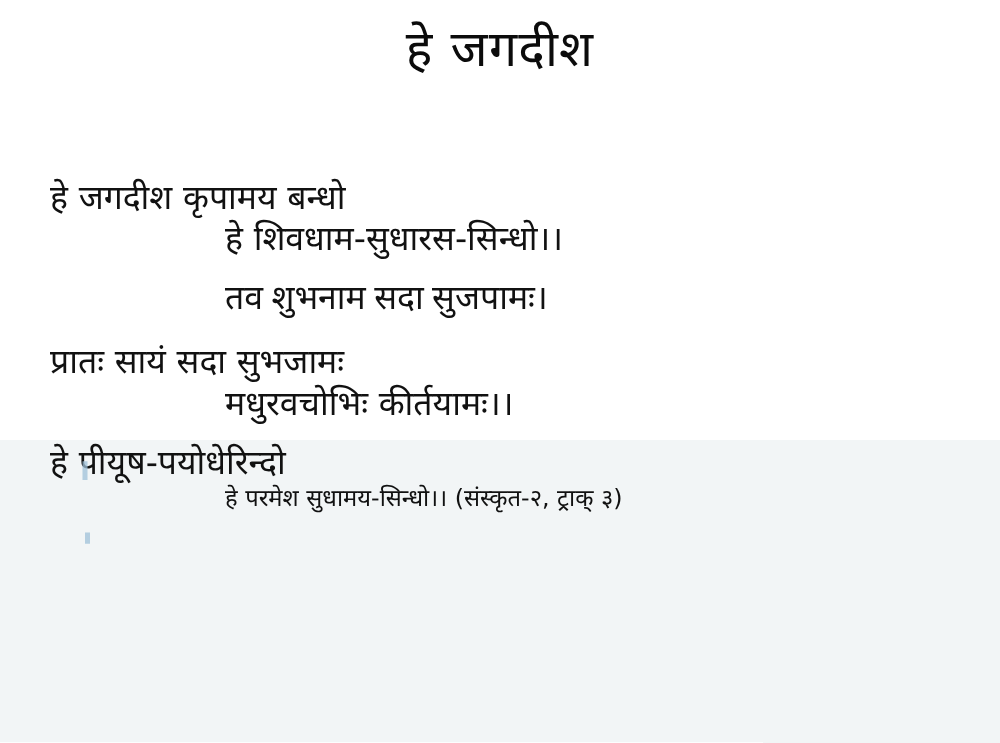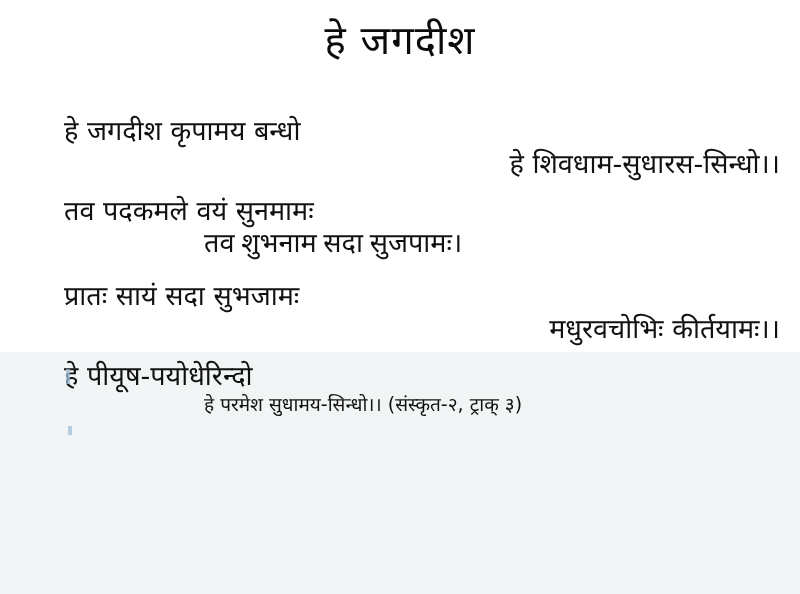--- a/index.html
+++ b/index.html
@@ -38,41 +38,40 @@
   .title {
     text-align: center;
     font-size: 40px;
     line-height: 1.1;
     letter-spacing: 1px;
     padding-top: 18px;
     font-weight: 400;
     color: #0b0b0b;
   }
   .verses {
-    margin-top: 54px;
-    padding-left: 64px;
+    margin-top: 82px;
+    padding-left: 40px;
     padding-right: 20px;
   }
   .line {
     font-size: 27px;
     line-height: 1.08;
     white-space: nowrap;
     color: #111111;
     margin-bottom: 4px;
   }
   .line.indented {
     padding-left: 140px;
   }
   .line.gap-after {
     margin-bottom: 22px;
     font-family: Liberation Serif, serif;
   }
   .line.gap-small {
     margin-bottom: 18px;
-    text-align: right;
   }
   .source {
     font-size: 19px;
   }
   
   .speck {
     position: absolute;
     background: #9fc0d8;
     opacity: 0.75;
     z-index: 3;
@@ -87,21 +86,20 @@
   <div class="scan-tint"></div>
   <div class="speck s1"></div>
   <div class="speck s2"></div>
 
   <div class="content">
     <div class="title">हे जगदीश</div>
 
     <div class="verses">
       <div class="line">हे जगदीश कृपामय बन्धो</div>
       <div class="line indented gap-small">हे शिवधाम-सुधारस-सिन्धो।।</div>
-      <div class="line">तव पदकमले वयं सुनमामः</div>
       <div class="line indented gap-after">तव शुभनाम सदा सुजपामः।</div>
       <div class="line">प्रातः सायं सदा सुभजामः</div>
       <div class="line indented gap-small">मधुरवचोभिः कीर्तयामः।।</div>
       <div class="line">हे पीयूष-पयोधेरिन्दो</div>
       <div class="line indented source">हे परमेश सुधामय-सिन्धो।। (संस्कृत-२, ट्राक् ३)</div>
     </div>
   </div>
 </div>
 
 </body></html>

